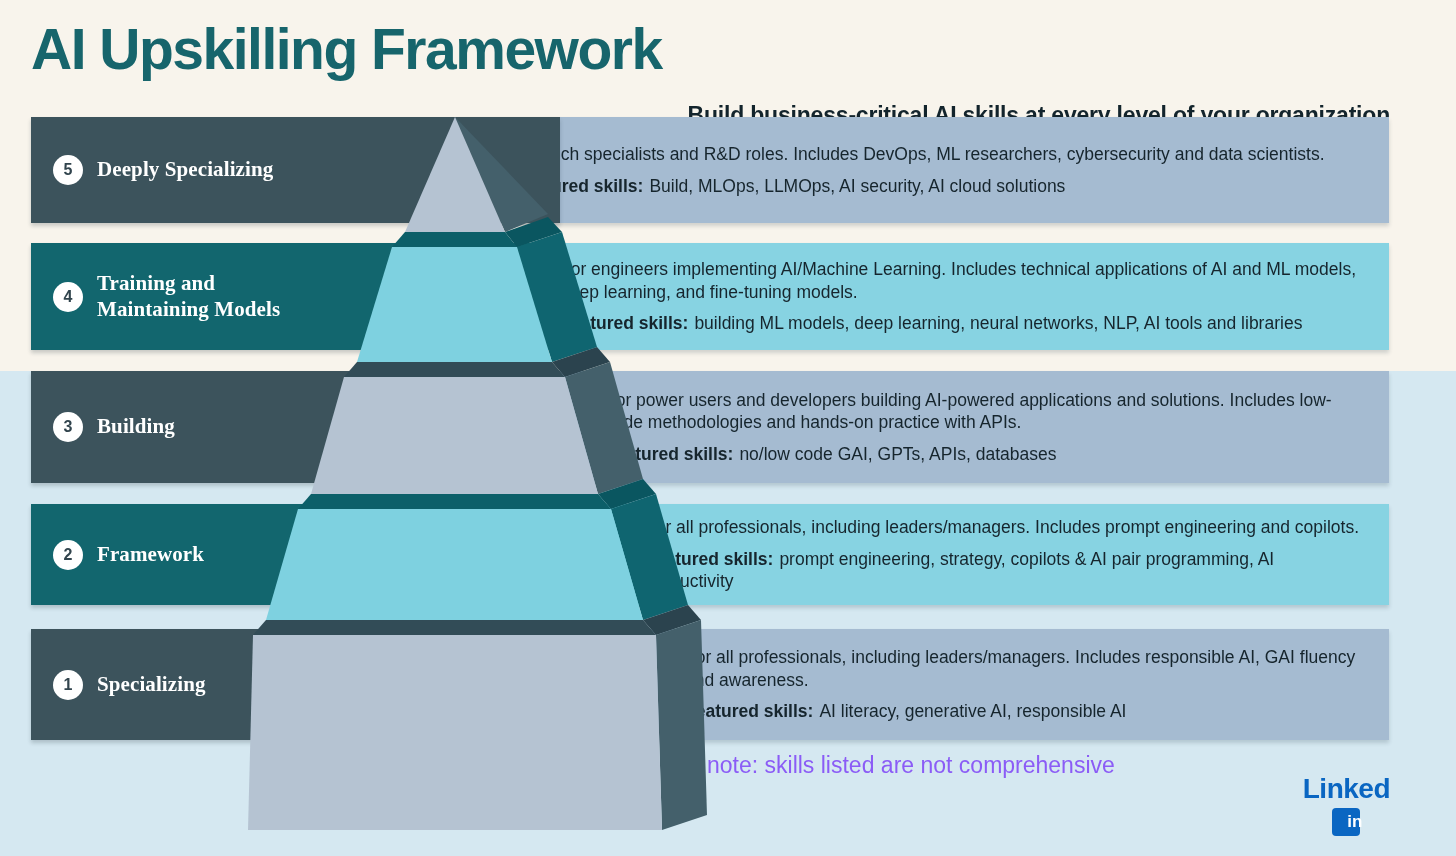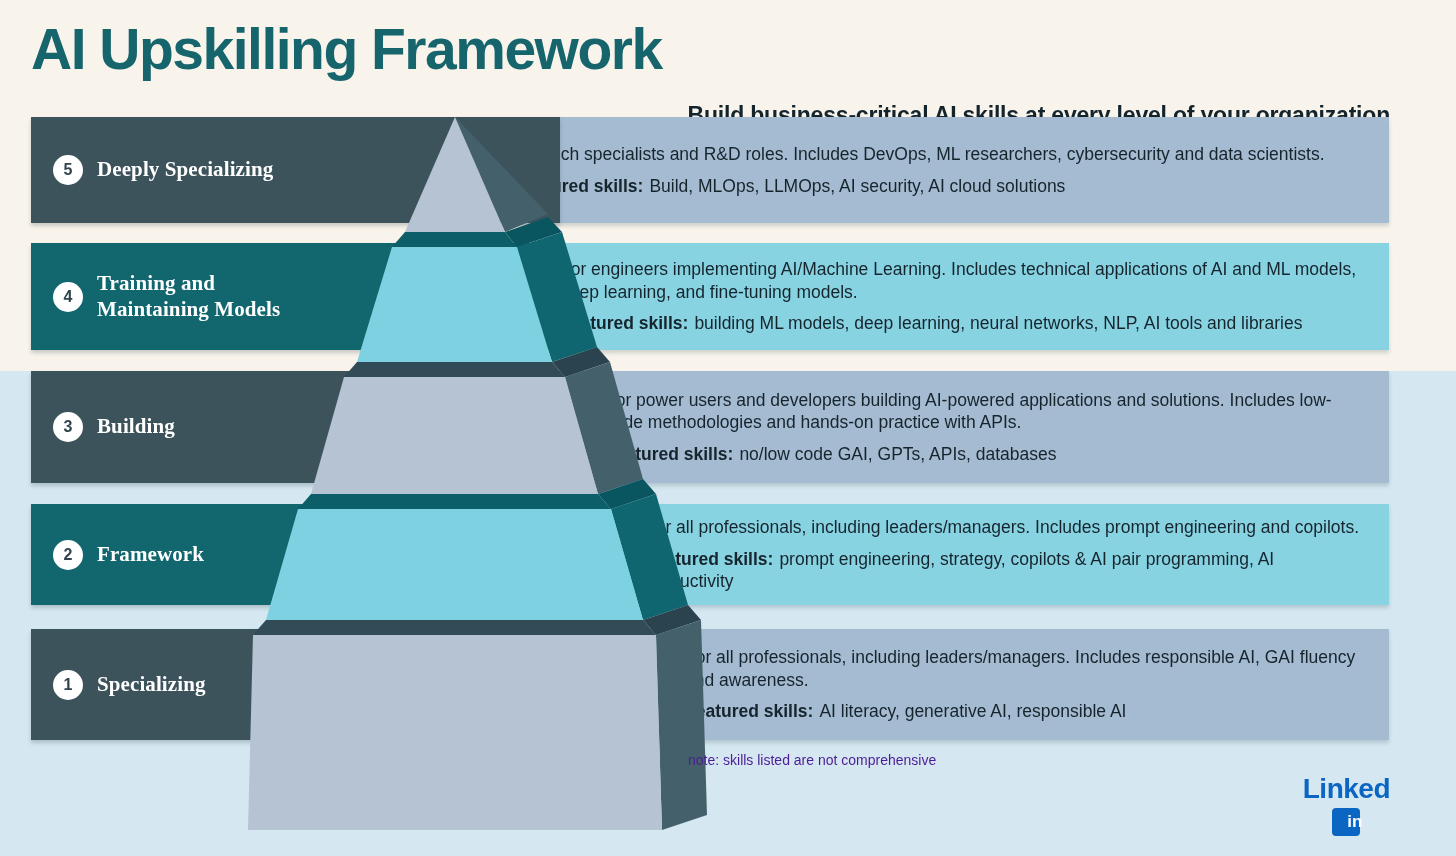--- a/index.html
+++ b/index.html
@@ -46,21 +46,21 @@
   .r4 .label { max-width:205px; }
 
   .desc { color:#16252d; font-size:17.5px; line-height:1.28; margin-bottom:9px; max-width:850px; }
   .skills { color:#16252d; font-size:17.5px; line-height:1.28; }
   .skills .skills-label { font-weight:700; margin-right:6px; }
 
   
   .pyramid { position:absolute; left:0; top:0; width:1456px; height:856px; pointer-events:none; }
 
   
-  .note { position:absolute; left:688px; top:752px; font-size:14px; color:#4c1d95; }
+  .note { position:absolute; left:707px; top:752px; font-size:23px; color:#8b5cf6; }
   .linkedin { position:absolute; right:66px; top:773px; display:flex; align-items:center; gap:3px;flex-direction:column; }
   .li-word { color:#0a66c2; font-size:28px; font-weight:700; letter-spacing:-0.5px; }
   .li-badge { width:28px; height:28px; border-radius:4px; background:#0a66c2; color:#ffffff;
               font-size:17px; font-weight:700; display:flex; align-items:center; justify-content:center;padding-left:17px; }
 </style>
 </head>
 <body>
 
 <div class="canvas">
   <div class="bg-bottom"></div>

